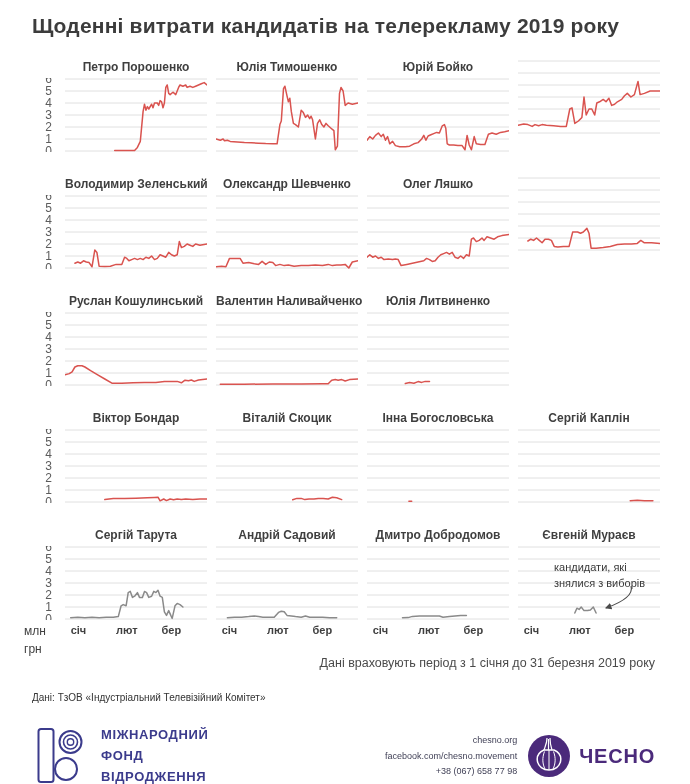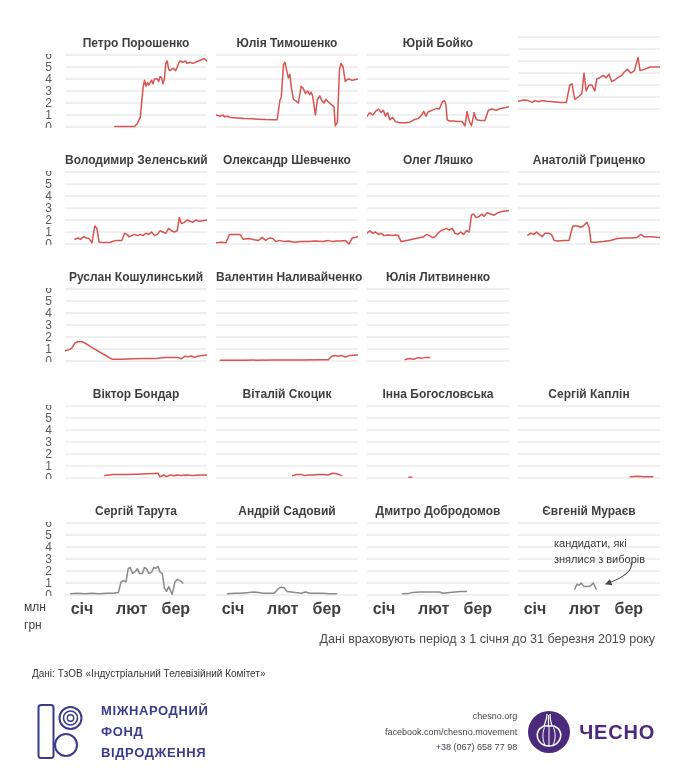--- a/index.html
+++ b/index.html
@@ -8,21 +8,21 @@
   .title{font-size:21px;font-weight:bold;color:#3c3c3c;letter-spacing:0.2px;}
   .grid{margin-top:22px;}
   .row{display:flex;margin-bottom:21px;}
   .row:last-child{margin-bottom:0;}
   .ycol{width:24px;position:relative;flex:none;}
   .ycol .spacer{height:18px;}
   .cell{width:142px;margin-left:9px;position:relative;flex:none;}
   .cell:first-of-type{margin-left:0;}
   .cname{height:18px;font-size:12px;font-weight:bold;color:#3f3f3f;text-align:center;white-space:nowrap;}
   svg.spark{display:block;}
-  .xlab{position:relative;height:20px;margin-top:2px;font-size:16px;font-weight:bold;color:#3f3f3f;}
+  .xlab{position:relative;height:20px;margin-top:2px;font-size:11px;font-weight:bold;color:#3f3f3f;}
   .xlab span{position:absolute;top:2px;}
   .xlab span:nth-child(1){left:4%;}
   .xlab span:nth-child(2){left:36%;}
   .xlab span:nth-child(3){left:68%;}
   .unit{position:absolute;left:-8px;top:94px;width:32px;text-align:left;font-size:12px;color:#3f3f3f;line-height:1.5;}
   .anno{position:absolute;top:32px;left:36px;right:-12px;text-align:left;font-size:11px;color:#3a3a3a;line-height:1.45;}
   .anno-arrow{position:absolute;top:0;left:0;pointer-events:none;}
   .note-period{margin-top:14px;padding-right:23px;text-align:right;font-size:12.5px;color:#4a4a4a;}
   .note-source{margin-top:22px;font-size:10px;color:#333;}
   .footer{display:flex;align-items:center;margin-top:22px;padding:0 23px 0 5px;}
@@ -30,20 +30,21 @@
   .irf-text{margin-left:12px;font-size:13px;font-weight:bold;color:#3b3b8c;line-height:1.6;letter-spacing:0.6px;}
   .fspacer{flex:1;}
   .contacts{text-align:right;font-size:9px;color:#3f3f55;line-height:1.7;margin-right:10px;}
   .chesno{display:flex;align-items:center;}
   .chesno-label{margin-left:8px;font-size:20px;font-weight:bold;color:#4b2a7b;letter-spacing:0.8px;}
 </style>
 </head>
 <body>
 
 <div class="page">
+  <div class="title">Щоденні витрати кандидатів на телерекламу 2019 року</div>
 
   <div class="grid">
       <div class="row">
         <div class="ycol"><div class="spacer"></div><svg width="24" height="74">
             <text x="20" y="5" text-anchor="end" font-size="12" fill="#5c5c5c" font-family="Liberation Sans, sans-serif">6</text>
             <text x="20" y="17" text-anchor="end" font-size="12" fill="#5c5c5c" font-family="Liberation Sans, sans-serif">5</text>
             <text x="20" y="29" text-anchor="end" font-size="12" fill="#5c5c5c" font-family="Liberation Sans, sans-serif">4</text>
             <text x="20" y="41" text-anchor="end" font-size="12" fill="#5c5c5c" font-family="Liberation Sans, sans-serif">3</text>
             <text x="20" y="53" text-anchor="end" font-size="12" fill="#5c5c5c" font-family="Liberation Sans, sans-serif">2</text>
             <text x="20" y="65" text-anchor="end" font-size="12" fill="#5c5c5c" font-family="Liberation Sans, sans-serif">1</text>
@@ -144,21 +145,20 @@
             <line x1="0" y1="13" x2="142" y2="13" stroke="#e0e0e0" stroke-width="1"></line>
             <line x1="0" y1="25" x2="142" y2="25" stroke="#e0e0e0" stroke-width="1"></line>
             <line x1="0" y1="37" x2="142" y2="37" stroke="#e0e0e0" stroke-width="1"></line>
             <line x1="0" y1="49" x2="142" y2="49" stroke="#e0e0e0" stroke-width="1"></line>
             <line x1="0" y1="61" x2="142" y2="61" stroke="#e0e0e0" stroke-width="1"></line>
             <line x1="0" y1="73" x2="142" y2="73" stroke="#e0e0e0" stroke-width="1"></line>
             <polyline points="0.0,62.2 2.8,59.8 5.7,62.2 8.5,61.0 11.4,63.4 14.2,62.2 17.0,64.6 21.3,64.0 25.6,64.6 28.4,64.0 31.2,64.6 34.1,70.6 39.8,69.4 45.4,68.2 51.1,67.0 56.8,65.8 59.6,63.4 62.5,64.6 65.3,66.4 68.2,65.8 71.0,62.2 73.8,59.8 76.7,58.6 79.5,57.4 82.4,59.2 85.2,57.4 88.0,62.2 90.9,63.4 93.7,61.0 96.6,63.4 99.4,59.8 102.2,61.0 104.4,44.2 106.5,43.0 109.3,46.6 112.2,45.4 115.0,43.0 117.1,45.4 120.0,41.8 123.5,43.0 127.1,44.2 130.6,41.8 134.9,40.6 142.0,39.4" fill="none" stroke="#d9534f" stroke-width="1.5" stroke-linejoin="round" stroke-linecap="round"></polyline>
           </svg>
         </div>
         <div class="cell">
-          <div class="cname">Анатолій Гриценко</div>
           <svg class="spark" width="142" height="74">
             <line x1="0" y1="1" x2="142" y2="1" stroke="#e0e0e0" stroke-width="1"></line>
             <line x1="0" y1="13" x2="142" y2="13" stroke="#e0e0e0" stroke-width="1"></line>
             <line x1="0" y1="25" x2="142" y2="25" stroke="#e0e0e0" stroke-width="1"></line>
             <line x1="0" y1="37" x2="142" y2="37" stroke="#e0e0e0" stroke-width="1"></line>
             <line x1="0" y1="49" x2="142" y2="49" stroke="#e0e0e0" stroke-width="1"></line>
             <line x1="0" y1="61" x2="142" y2="61" stroke="#e0e0e0" stroke-width="1"></line>
             <line x1="0" y1="73" x2="142" y2="73" stroke="#e0e0e0" stroke-width="1"></line>
             <polyline points="9.9,64.0 12.8,62.2 15.6,63.4 18.5,61.0 21.3,63.4 24.1,65.8 27.0,62.2 30.5,62.2 33.4,63.4 36.2,69.4 39.8,70.0 45.4,69.4 51.1,69.4 54.7,55.0 59.6,55.0 62.5,56.2 65.3,55.0 68.9,51.4 71.0,56.2 73.1,71.2 78.1,71.2 85.2,70.6 92.3,69.4 99.4,67.6 106.5,67.0 113.6,67.0 119.3,66.4 122.8,63.4 126.4,65.8 133.5,65.8 142.0,66.4" fill="none" stroke="#d9534f" stroke-width="1.5" stroke-linejoin="round" stroke-linecap="round"></polyline>
           </svg>

